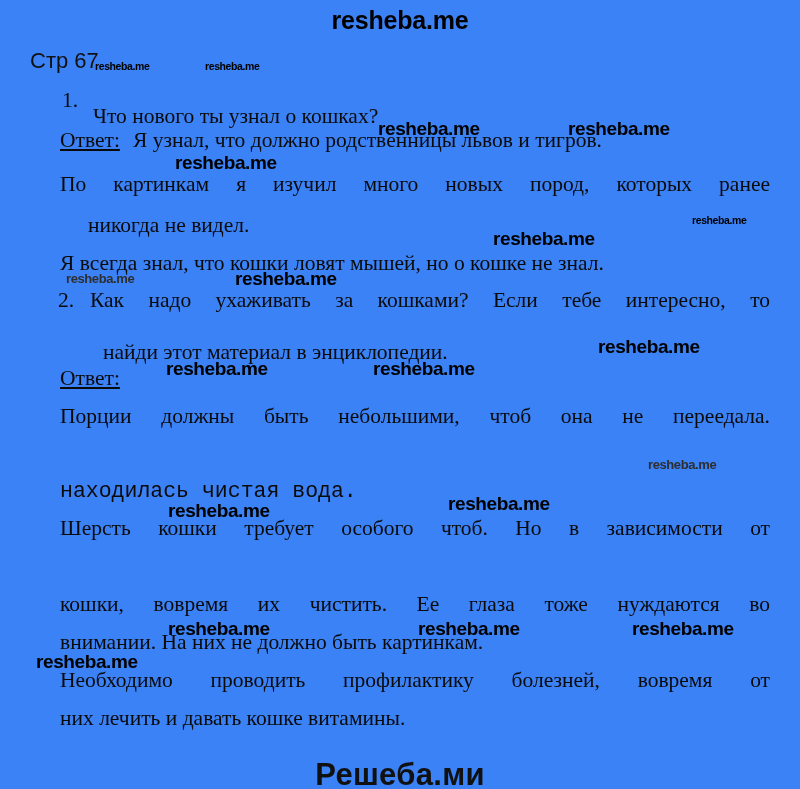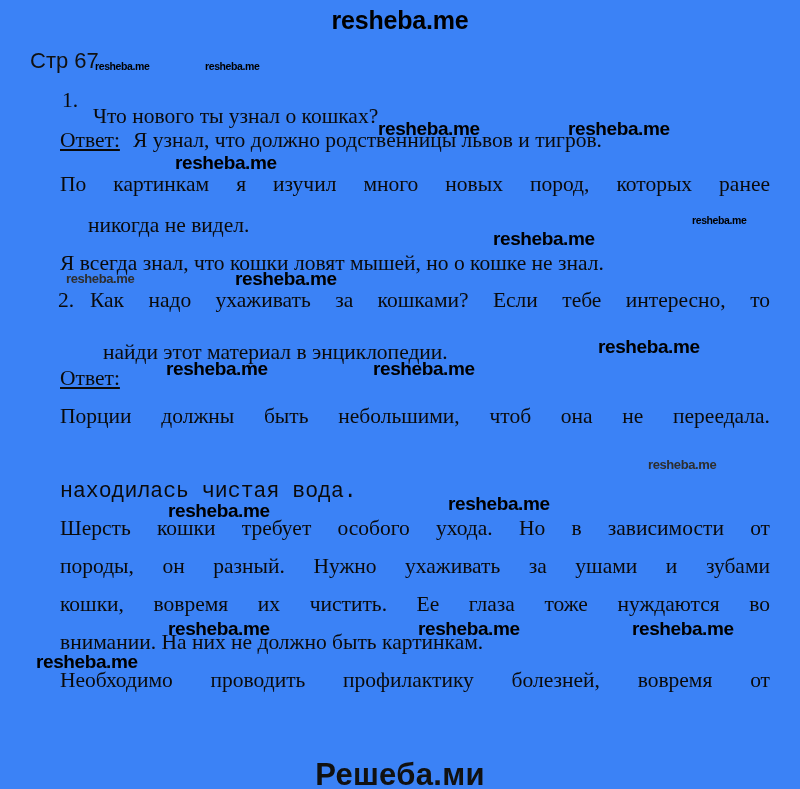--- a/index.html
+++ b/index.html
@@ -108,30 +108,30 @@
   <div class="txt just" style="left:90px; top:288px; width:680px;">Как надо ухаживать за кошками? Если тебе интересно, то</div>
   <div class="txt" style="left:103px; top:326px;margin-top:14px;">найди этот материал в энциклопедии.</div>
 
   <div class="txt underline" style="left:60px; top:366px;">Ответ:</div>
 
   <div class="txt just" style="left:60px; top:404px; width:710px;">Порции должны быть небольшими, чтоб она не переедала.</div>
 
 
   <div class="txt" style="left:60px; top:479px;font-family:Liberation Mono, monospace;">находилась чистая вода.</div>
 
-  <div class="txt just" style="left:60px; top:516px; width:710px;">Шерсть кошки требует особого ухода. Но в зависимости от</div>
+  <div class="txt just" style="left:60px; top:516px; width:710px;">Шерсть кошки требует особого чтоб. Но в зависимости от</div>
 
-  <div class="txt just" style="left:60px; top:554px; width:710px;">породы, он разный. Нужно ухаживать за ушами и зубами</div>
 
   <div class="txt just" style="left:60px; top:592px; width:710px;">кошки, вовремя их чистить. Ее глаза тоже нуждаются во</div>
 
   <div class="txt" style="left:60px; top:630px;">внимании. На них не должно быть картинкам.</div>
 
   <div class="txt just" style="left:60px; top:668px; width:710px;">Необходимо проводить профилактику болезней, вовремя от</div>
 
+  <div class="txt" style="left:60px; top:706px;">них лечить и давать кошке витамины.</div>
 
   <div id="wm-layer">
       <div class="wm small" style="left: 95px; top: 60px;">resheba.me</div>
       <div class="wm small" style="left: 205px; top: 60px;">resheba.me</div>
       <div class="wm big" style="left: 378px; top: 118px;">resheba.me</div>
       <div class="wm big" style="left: 568px; top: 118px;">resheba.me</div>
       <div class="wm big" style="left: 175px; top: 152px;">resheba.me</div>
       <div class="wm small" style="left: 692px; top: 214px;">resheba.me</div>
       <div class="wm big" style="left: 493px; top: 228px;">resheba.me</div>
       <div class="wm mid faint" style="left: 66px; top: 271px;">resheba.me</div>

